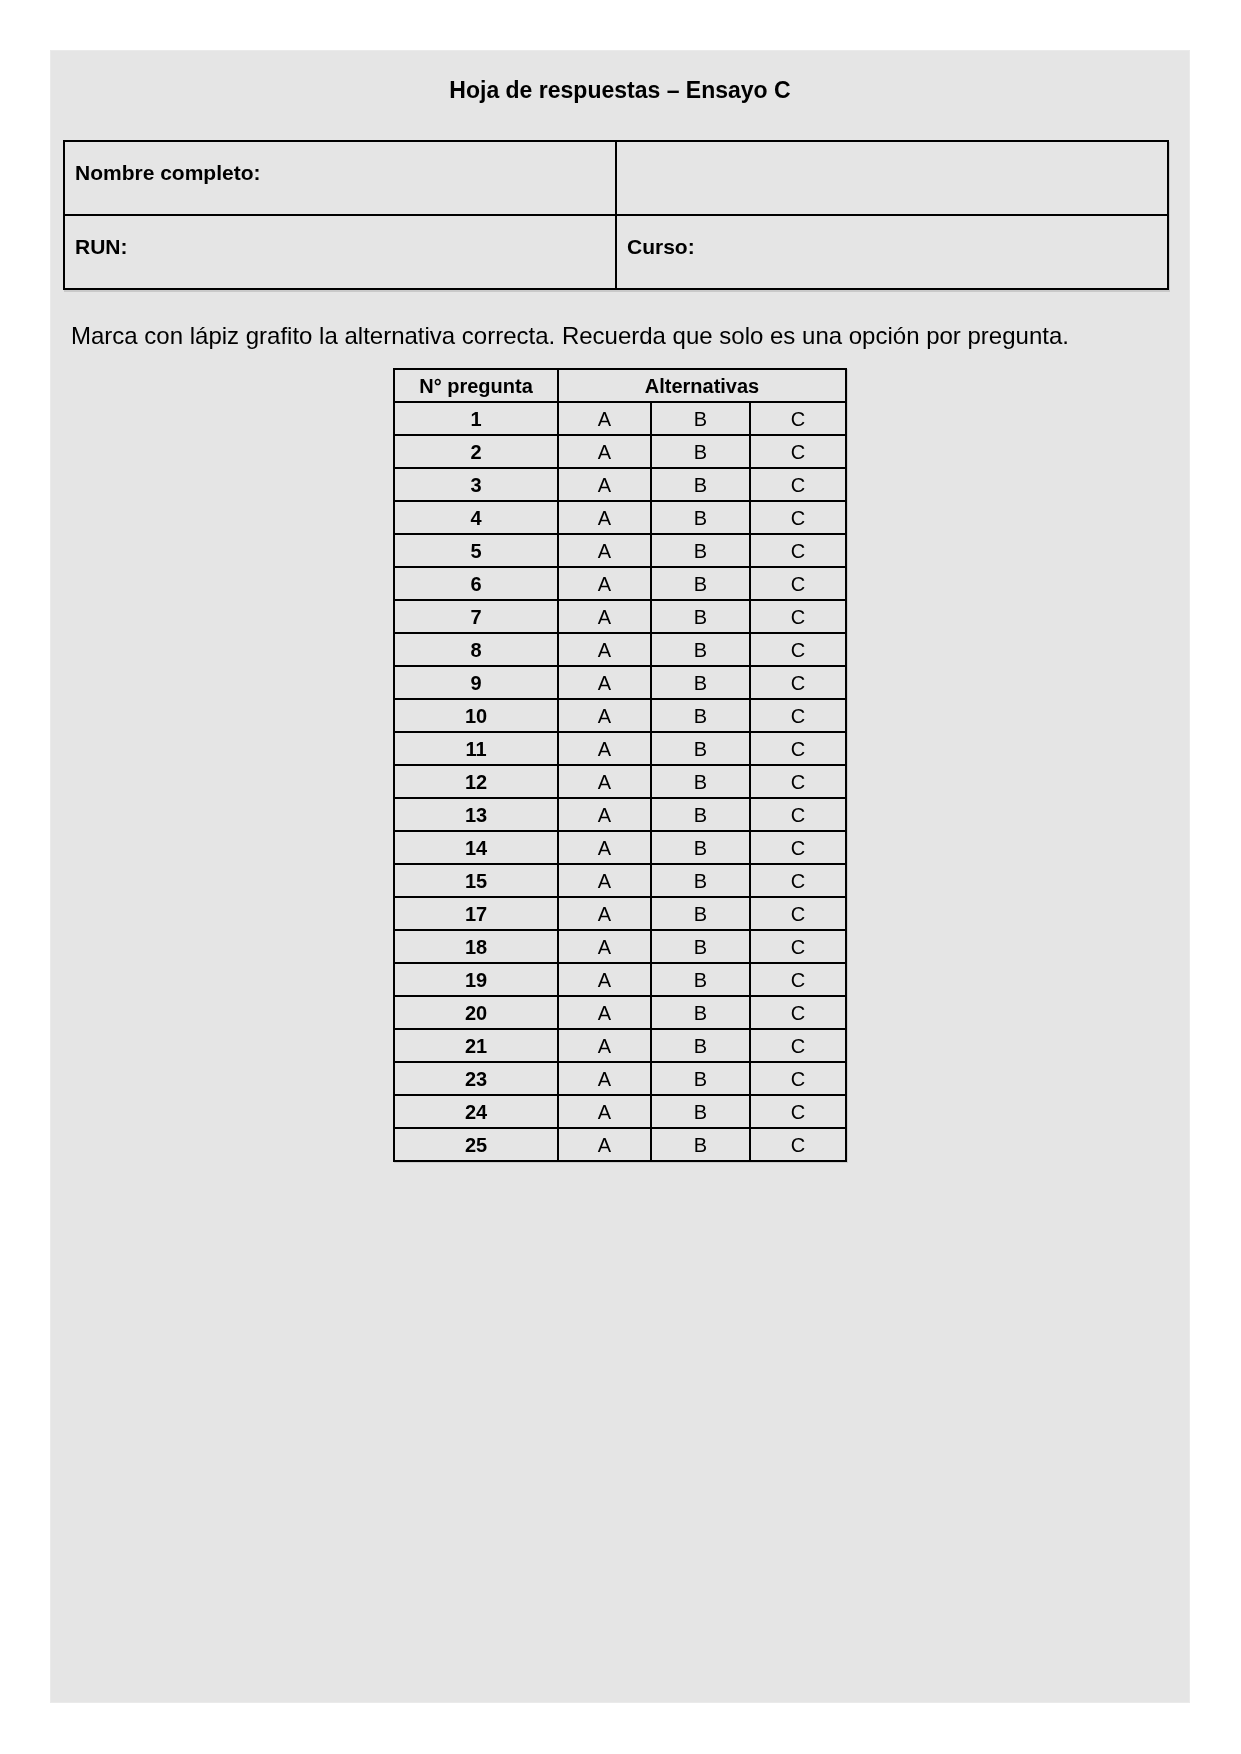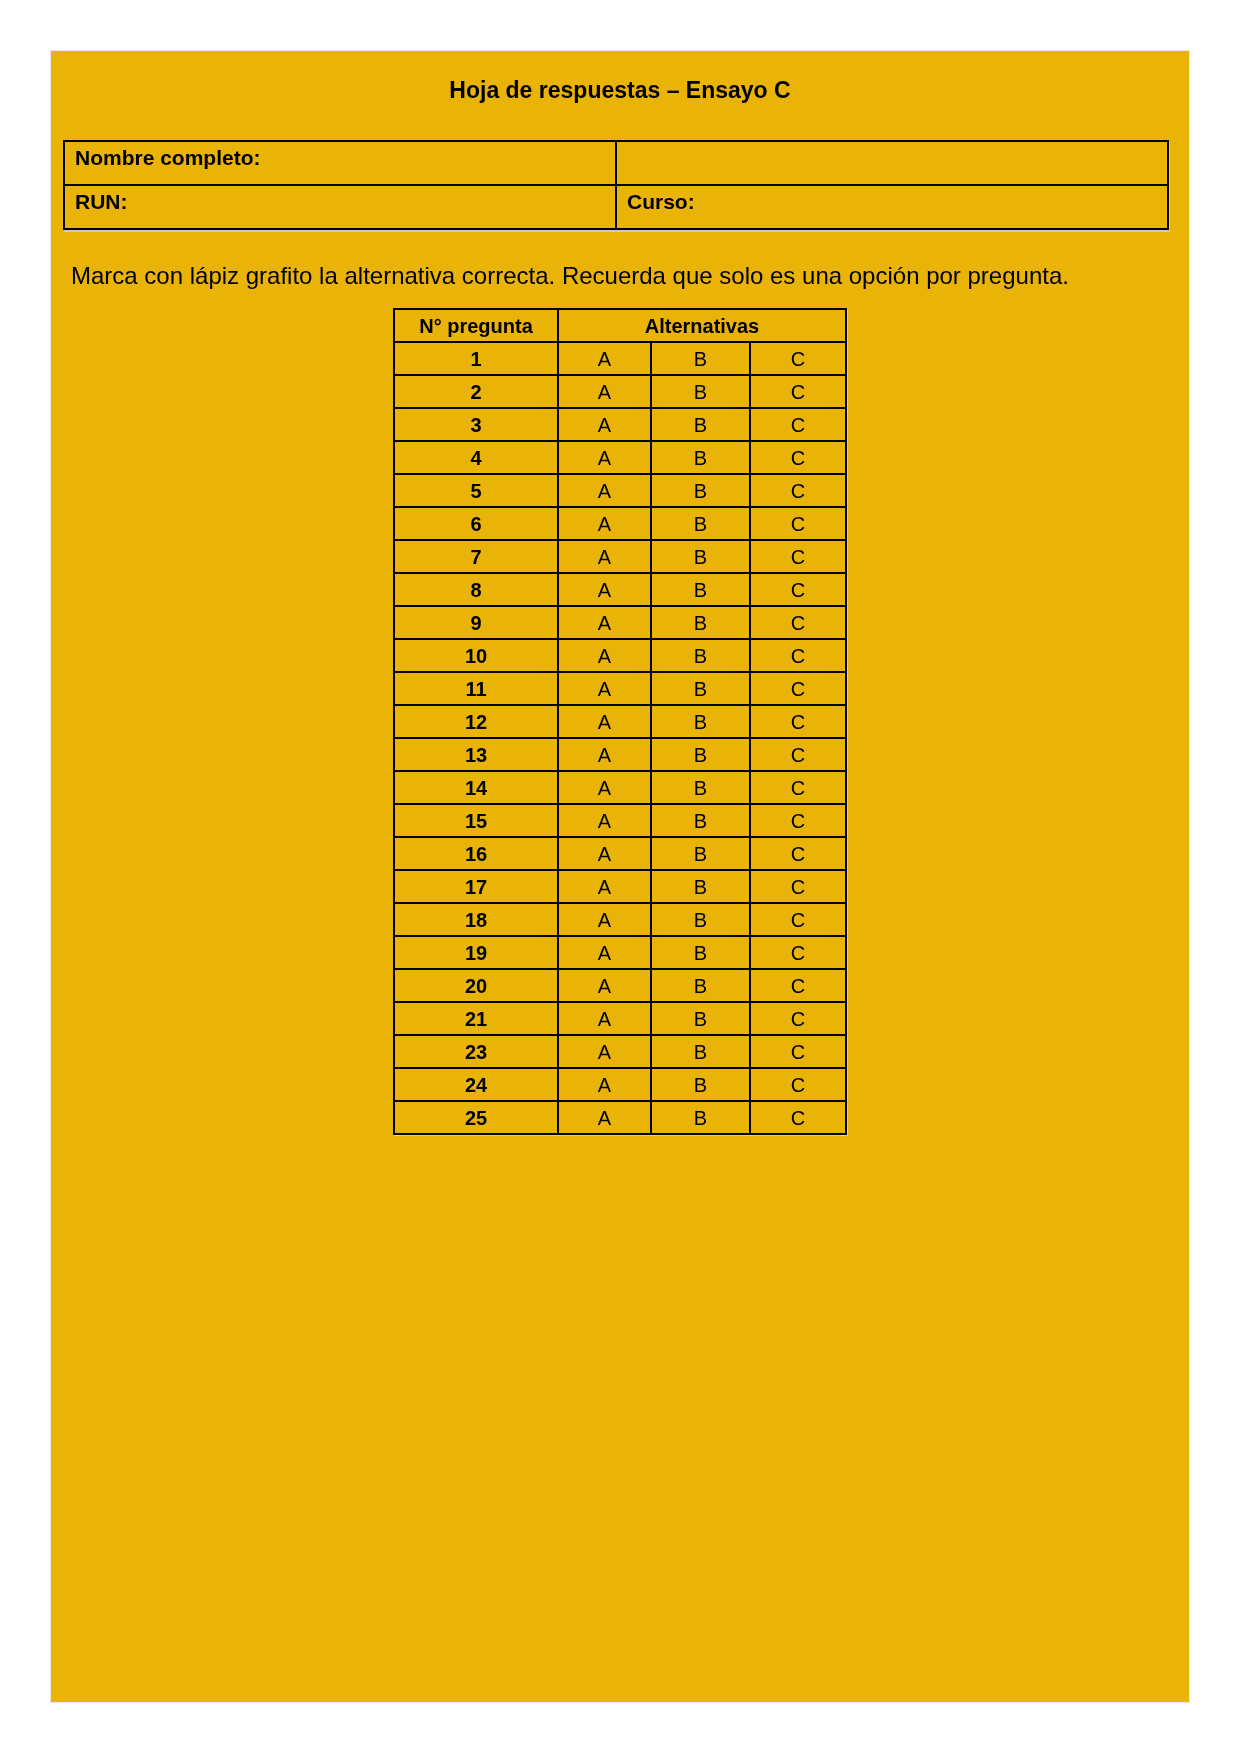--- a/index.html
+++ b/index.html
@@ -14,21 +14,21 @@
     width: 1241px;
     height: 1754px;
     overflow: hidden;
   }
   .page {
     position: absolute;
     left: 50px;
     top: 50px;
     width: 1140px;
     height: 1653px;
-    background: #eab308;
+    background: #e5e5e5;
     border: 1px solid #eaeaea;
     box-sizing: border-box;
   }
   .doc-title {
     margin-top: 24px;
     text-align: center;
     font-size: 23px;
     font-weight: bold;
     line-height: 30px;
   }
@@ -36,21 +36,21 @@
     border-collapse: collapse;
     table-layout: fixed;
     width: 1106px;
     margin: 35px 0 0 12px;
     box-shadow: 1px 2px 0 #c9c9c9;
   }
   table.info-table td {
     border: 2px solid #000000;
     height: 36px;
     vertical-align: top;
-    padding: 3px 10px;
+    padding: 18px 10px;
     font-size: 21px;
     font-weight: bold;
     line-height: 26px;
   }
   .instruction {
     margin: 32px 20px 0 20px;
     font-size: 24px;
     line-height: 28px;
   }
   table.answers-table {
@@ -197,26 +197,20 @@
           <td class="opt">B</td>
           <td class="opt">C</td>
         </tr>
         <tr>
           <td class="qnum">15</td>
           <td class="opt">A</td>
           <td class="opt">B</td>
           <td class="opt">C</td>
         </tr>
         <tr>
-          <td class="qnum">16</td>
-          <td class="opt">A</td>
-          <td class="opt">B</td>
-          <td class="opt">C</td>
-        </tr>
-        <tr>
           <td class="qnum">17</td>
           <td class="opt">A</td>
           <td class="opt">B</td>
           <td class="opt">C</td>
         </tr>
         <tr>
           <td class="qnum">18</td>
           <td class="opt">A</td>
           <td class="opt">B</td>
           <td class="opt">C</td>

